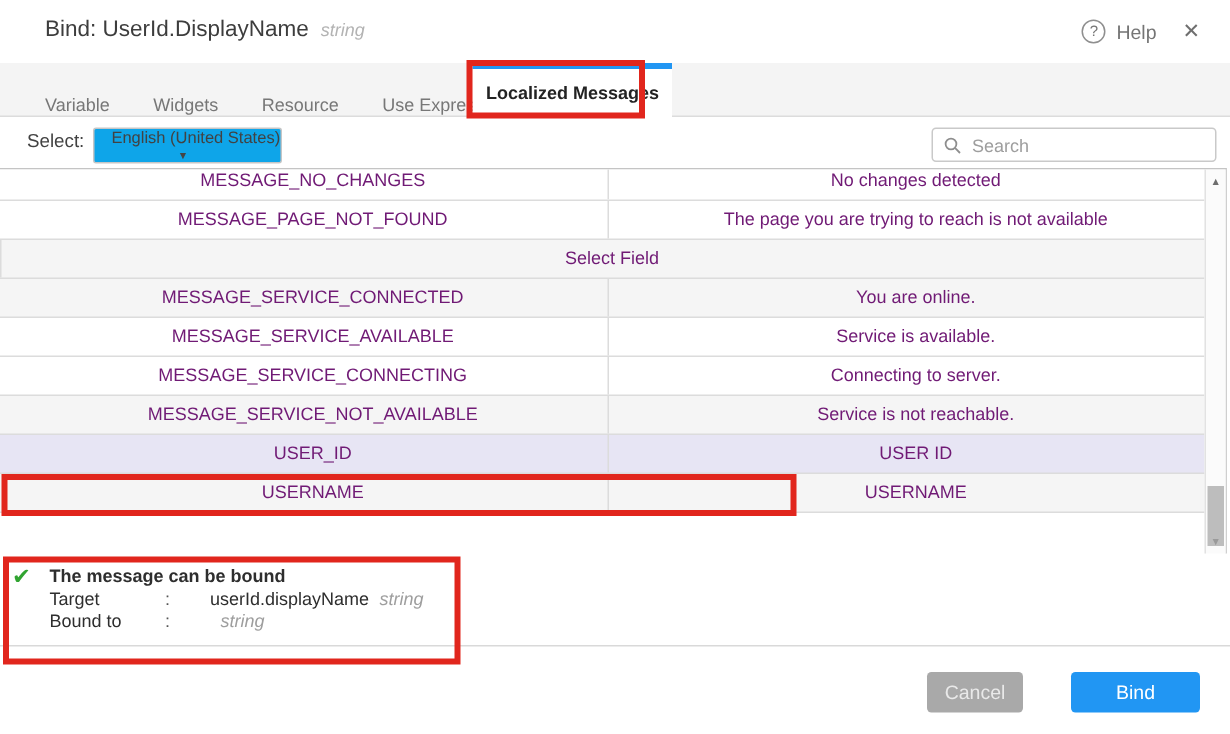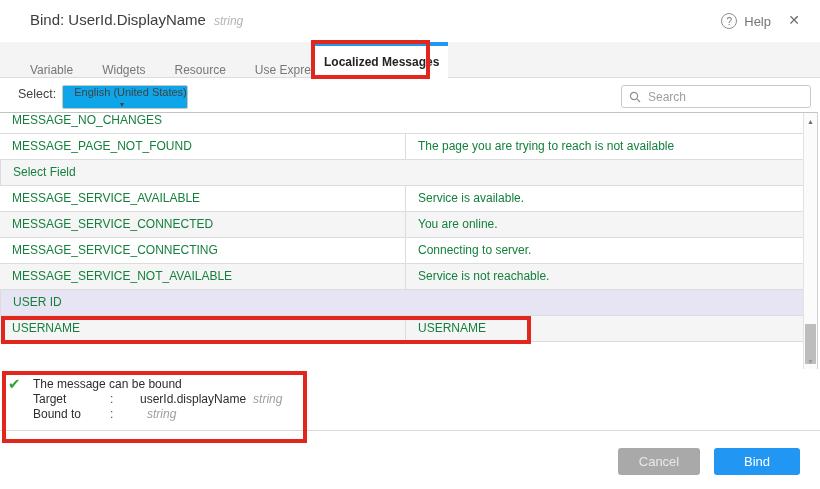--- a/index.html
+++ b/index.html
@@ -39,21 +39,21 @@
              padding:0 7px;gap:5px;margin-left:28px;}
   .searchbox input{border:none;outline:none;flex:1;font-size:12px;color:#424242;background:transparent;
                    font-family:inherit;min-width:0;}
   .searchbox input::placeholder{color:#9e9e9e;}
 
   
   .msg-table{position:absolute;top:112px;left:0;width:818px;height:257px;border-top:1px solid #c4c4c4;
              border-right:1px solid #cfcfcf;box-sizing:border-box;background:#fff;}
   .rows{position:absolute;top:0;left:0;width:803px;}
   .trow{display:flex;height:25px;border-bottom:1px solid #dcdcdc;background:#fff;font-size:12px;
-        color:#15803d;cursor:pointer;}
+        color:#701a75;cursor:pointer;text-align:center;}
   .trow.alt{background:#f5f5f5;}
   .trow.selected{background:#e7e5f4;}
   .trow.clipped{height:20px;overflow:hidden;}
   .trow.clipped .cell{margin-top:-5px;}
   .cell{line-height:25px;box-sizing:border-box;white-space:nowrap;overflow:hidden;}
   .cell-key{width:405px;padding-left:12px;}
   .cell-val{flex:1;border-left:1px solid #dcdcdc;padding-left:12px;}
 
   
   .scrollbar{position:absolute;top:0;right:0;width:14px;height:256px;background:#fbfbfb;
@@ -61,31 +61,31 @@
   .scroll-btn{position:absolute;left:0;width:13px;height:12px;display:flex;align-items:center;
               justify-content:center;font-size:7px;color:#6e6e6e;cursor:pointer;}
   .scroll-up{top:2px;}
   .scroll-down{bottom:2px;color:#9a9a9a;}
   .scroll-thumb{position:absolute;left:1px;top:211px;width:11px;height:40px;background:#bdbdbd;
                 cursor:pointer;}
 
   
   .status-check{position:absolute;left:8px;top:375px;font-size:15px;font-weight:bold;color:#31a431;}
   .status-block{position:absolute;left:33px;top:377px;font-size:12px;color:#2e2e2e;}
-  .status-line{height:15px;line-height:15px;}
+  .status-line{height:15px;line-height:15px;font-weight:bold;}
   .status-row{display:flex;height:15px;line-height:15px;}
   .st-lbl{width:77px;}
   .st-sep{width:30px;color:#555;}
   .st-type{font-style:italic;color:#9e9e9e;margin-left:7px;}
 
   
   .footer-divider{position:absolute;top:430px;left:0;width:820px;border-top:1px solid #d9d9d9;}
   .btn{position:absolute;top:448px;height:27px;border:none;border-radius:3px;font-size:13px;
        font-family:inherit;cursor:pointer;}
-  .btn-cancel{left:618px;width:82px;background:#a9a9a9;color:#e9e9e9;}
+  .btn-cancel{left:618px;width:64px;background:#a9a9a9;color:#e9e9e9;}
   .btn-bind{left:714px;width:86px;background:#2196f3;color:#fff;}
 
   
   .ann{position:absolute;border:4px solid #e1261d;box-sizing:border-box;pointer-events:none;z-index:10;}
   .ann-tab{left:311px;top:40px;width:119px;height:39px;}
   .ann-row{left:1px;top:316px;width:530px;height:28px;}
   .ann-status{left:2px;top:371px;width:305px;height:72px;}
 </style>
 </head>
 <body>
@@ -133,45 +133,47 @@
         <line x1="7.8" y1="7.8" x2="11" y2="11" stroke="#8e8e8e" stroke-width="1.2"></line>
       </svg>
       <input type="text" placeholder="Search" style="">
     </div>
   </div>
 
   <div class="msg-table">
     <div class="rows">
       <div class="trow clipped">
         <div class="cell cell-key">MESSAGE_NO_CHANGES</div>
+        <div class="cell cell-val">No changes detected</div>
       </div>
       <div class="trow">
         <div class="cell cell-key">MESSAGE_PAGE_NOT_FOUND</div>
         <div class="cell cell-val">The page you are trying to reach is not available</div>
       </div>
       <div class="trow alt">
         <div class="cell cell-val">Select Field</div>
       </div>
+      <div class="trow alt">
+        <div class="cell cell-key">MESSAGE_SERVICE_CONNECTED</div>
+        <div class="cell cell-val">You are online.</div>
+      </div>
       <div class="trow">
         <div class="cell cell-key">MESSAGE_SERVICE_AVAILABLE</div>
         <div class="cell cell-val">Service is available.</div>
       </div>
-      <div class="trow alt">
-        <div class="cell cell-key">MESSAGE_SERVICE_CONNECTED</div>
-        <div class="cell cell-val">You are online.</div>
-      </div>
       <div class="trow">
         <div class="cell cell-key">MESSAGE_SERVICE_CONNECTING</div>
         <div class="cell cell-val">Connecting to server.</div>
       </div>
       <div class="trow alt">
         <div class="cell cell-key">MESSAGE_SERVICE_NOT_AVAILABLE</div>
         <div class="cell cell-val">Service is not reachable.</div>
       </div>
       <div class="trow selected">
+        <div class="cell cell-key">USER_ID</div>
         <div class="cell cell-val">USER ID</div>
       </div>
       <div class="trow alt">
         <div class="cell cell-key">USERNAME</div>
         <div class="cell cell-val">USERNAME</div>
       </div>
     </div>
     <div class="scrollbar">
       <div class="scroll-btn scroll-up">▲</div>
       <div class="scroll-thumb"></div>

